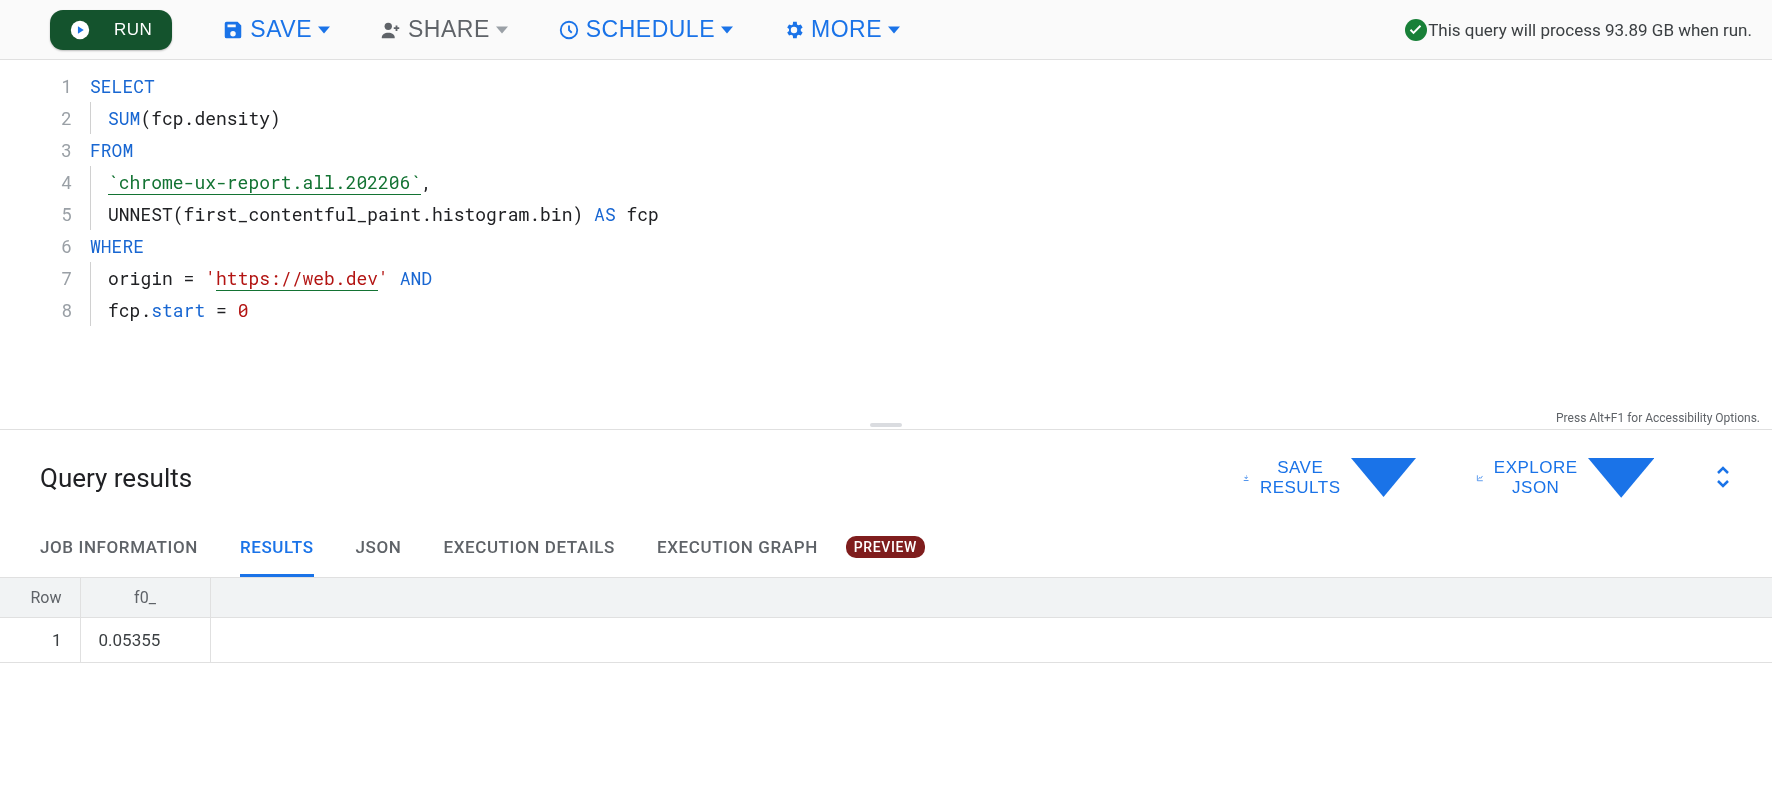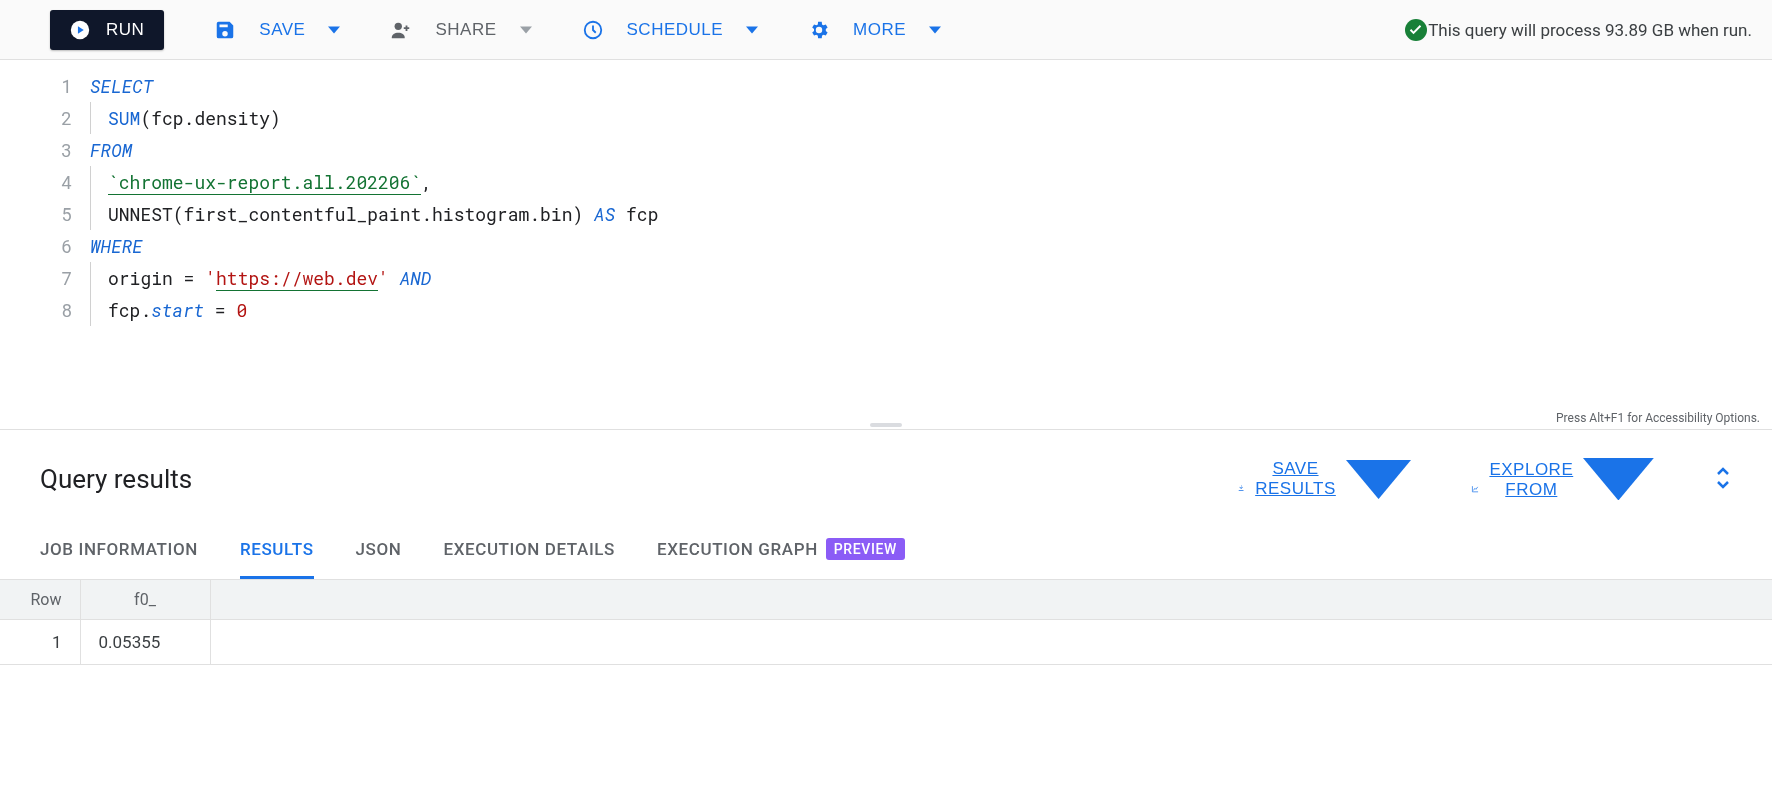--- a/index.html
+++ b/index.html
@@ -1,56 +1,56 @@
 <!DOCTYPE html>
 <html><head>
 <meta charset="utf-8">
 <style>
 * { margin: 0; padding: 0; box-sizing: border-box; }
 body { font-family: "Google Sans", Roboto, Arial, sans-serif; font-size: 14px; color: #202124; background: #fff; width: 1772px; }
 
 .toolbar { display: flex; align-items: center; height: 60px; padding: 0 20px 0 50px; background: #fafafa; border-bottom: 1px solid #e0e0e0; gap: 50px; }
-.run-btn { display: flex; align-items: center; gap: 16px; background: #0f172a; color: #fff; border: none; border-radius: 3px; padding: 10px 20px; font-size: 17px; font-weight: 500; cursor: pointer; letter-spacing: 0.5px; box-shadow: 0 1px 2px rgba(0,0,0,0.25); }
+.run-btn { display: flex; align-items: center; gap: 24px; background: #14532d; color: #fff; border: none; border-radius: 13px; padding: 10px 20px; font-size: 17px; font-weight: 500; cursor: pointer; letter-spacing: 0.5px; box-shadow: 0 1px 2px rgba(0,0,0,0.25); }
 .run-btn svg { width: 20px; height: 20px; }
-.tb-btn { display: flex; align-items: center; gap: 23px; background: transparent; border: none; font-size: 17px; font-weight: 500; cursor: pointer; letter-spacing: 0.5px; }
+.tb-btn { display: flex; align-items: center; gap: 6px; background: transparent; border: none; font-size: 23px; font-weight: 500; cursor: pointer; letter-spacing: 0.5px; }
 .tb-btn.blue { color: #1a73e8; }
 .tb-btn.gray { color: #5f6368; }
 .tb-btn svg.icon { width: 22px; height: 22px; }
 .tb-btn svg.dd { width: 12px; height: 12px; }
 .spacer { flex: 1; }
 .status { display: flex; align-items: center; font-size: 17px; color: #3c4043; }
 .status svg { width: 24px; height: 24px; }
 
 .editor { display: flex; background: #fff; position: relative; }
 .gutter { width: 90px; text-align: right; padding: 10px 18px 10px 0; color: #9aa0a6; font-family: "Roboto Mono", Consolas, monospace; font-size: 18px; line-height: 32px; background: #fff; user-select: none; }
 .code { flex: 1; padding: 10px 0; font-family: "Roboto Mono", Consolas, monospace; font-size: 18px; line-height: 32px; white-space: pre; color: #202124; position: relative; }
 .code .line { height: 32px; }
-.kw { color: #1967d2; font-style: italic; }
+.kw { color: #1967d2; }
 .fn { color: #1967d2; }
 .str { color: #b31412; }
 .tbl { color: #137333; border-bottom: 1px solid #137333; }
 .url { color: #b31412; border-bottom: 1px solid #137333; margin-top: 9px; }
 .num { color: #b31412; }
 .id { color: #202124; }
 .indent-bar { display: inline-block; width: 1px; height: 32px; vertical-align: top; margin-right: 17px; border-left: 1px solid #d0d0d0; }
 .editor-footer { position: absolute; right: 12px; bottom: 4px; color: #5f6368; font-size: 12px; }
 .editor-wrap { position: relative; min-height: 370px; border-bottom: 1px solid #e0e0e0; }
 .drag-handle { position: absolute; bottom: 2px; left: 50%; transform: translateX(-50%); width: 32px; height: 4px; background: #dadce0; border-radius: 2px; }
 
 .results-header { display: flex; align-items: center; padding: 28px 40px 22px 40px; }
 .results-title { font-size: 26px; font-weight: 400; color: #202124; }
 .rh-spacer { flex: 1; }
-.rh-btn { display: flex; align-items: flex-end; gap: 10px; background: transparent; border: none; color: #1a73e8; font-size: 17px; font-weight: 500; cursor: pointer; letter-spacing: 0.5px; margin-left: 60px; text-decoration: underline; }
+.rh-btn { display: flex; align-items: center; gap: 10px; background: transparent; border: none; color: #1a73e8; font-size: 17px; font-weight: 500; cursor: pointer; letter-spacing: 0.5px; margin-left: 60px; }
 .rh-btn svg.icon { width: 22px; height: 22px; }
 .expand-btn { background: transparent; border: none; color: #1a73e8; cursor: pointer; margin-left: 60px; }
 
 .tabs { display: flex; gap: 42px; padding: 0 40px; border-bottom: 1px solid #e0e0e0; }
 .tab { padding: 16px 0; font-size: 17px; font-weight: 500; color: #5f6368; letter-spacing: 0.6px; cursor: pointer; border-bottom: 3px solid transparent; display: flex; align-items: center; gap: 8px; }
 .tab.active { color: #1a73e8; border-bottom-color: #1a73e8; }
-.badge { background: #8b5cf6; color: #fff; font-size: 14px; padding: 3px 8px; border-radius: 3px; font-weight: 500; letter-spacing: 0.6px; }
+.badge { background: #7f1d1d; color: #fff; font-size: 14px; padding: 3px 8px; border-radius: 10px; font-weight: 500; letter-spacing: 0.6px; margin-left: 20px; }
 
 .results-table { width: 100%; border-collapse: collapse; }
 .results-table th { text-align: center; font-weight: 400; color: #5f6368; background: #f1f3f4; padding: 10px 18px; font-size: 16px; border-bottom: 1px solid #e0e0e0; }
 .results-table td { padding: 12px 18px; font-size: 17px; color: #3c4043; border-bottom: 1px solid #e0e0e0; }
 .results-table th:first-child, .results-table td:first-child { width: 80px; text-align: right; border-right: 1px solid #e0e0e0; }
 .results-table th:nth-child(2), .results-table td:nth-child(2) { width: 130px; border-right: 1px solid #e0e0e0; }
 </style>
 </head>
 <body>
 
@@ -144,21 +144,21 @@
       </svg>
     <span>SAVE RESULTS</span>
     <svg class="dd" viewBox="0 0 10 6" fill="#1a73e8">
         <path d="M0 0l5 6 5-6z"></path>
       </svg>
   </button>
   <button class="rh-btn">
     <svg class="icon" viewBox="0 0 24 24" fill="none" stroke="#1a73e8" stroke-width="2">
         <path d="M4 20V4M4 20h16M7 16l4-6 3 3 5-7"></path>
       </svg>
-    <span>EXPLORE FROM</span>
+    <span>EXPLORE JSON</span>
     <svg class="dd" viewBox="0 0 10 6" fill="#1a73e8">
         <path d="M0 0l5 6 5-6z"></path>
       </svg>
   </button>
   <button class="expand-btn">
     <svg width="18" height="22" viewBox="0 0 18 22" fill="none" stroke="#1a73e8" stroke-width="2.5">
         <path d="M4 7l5-5 5 5M4 15l5 5 5-5"></path>
       </svg>
   </button>
 </div>

